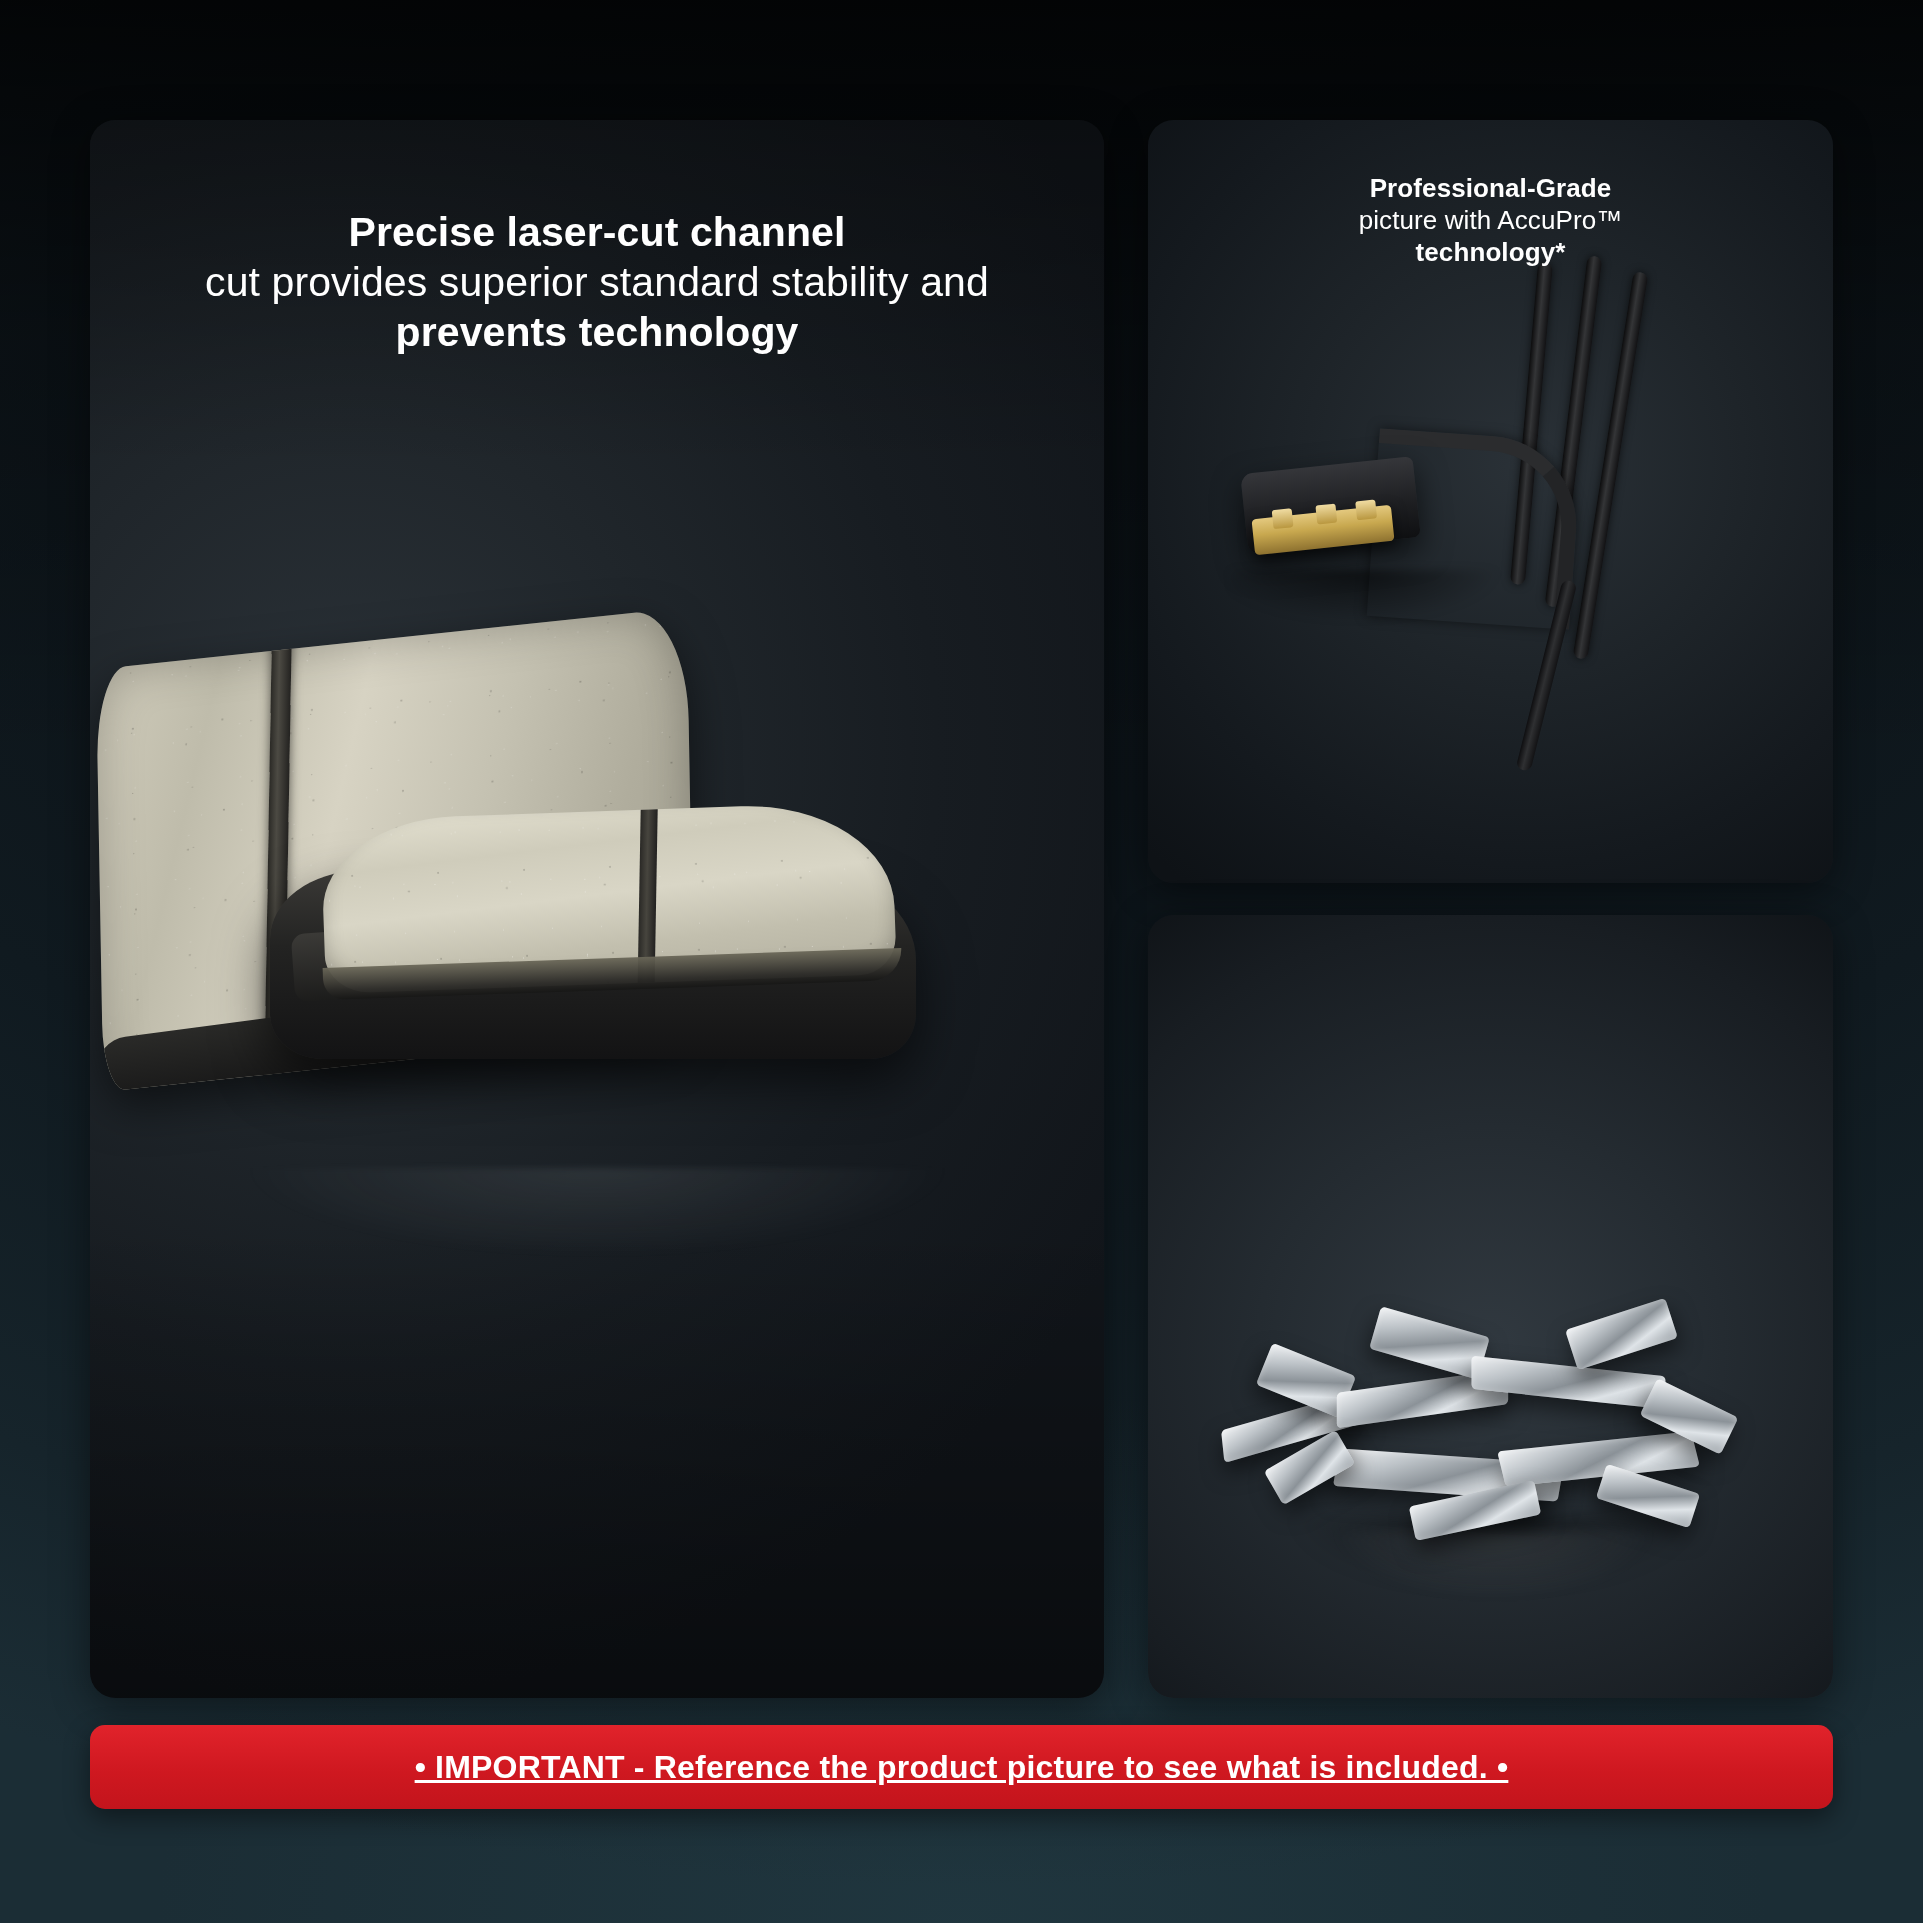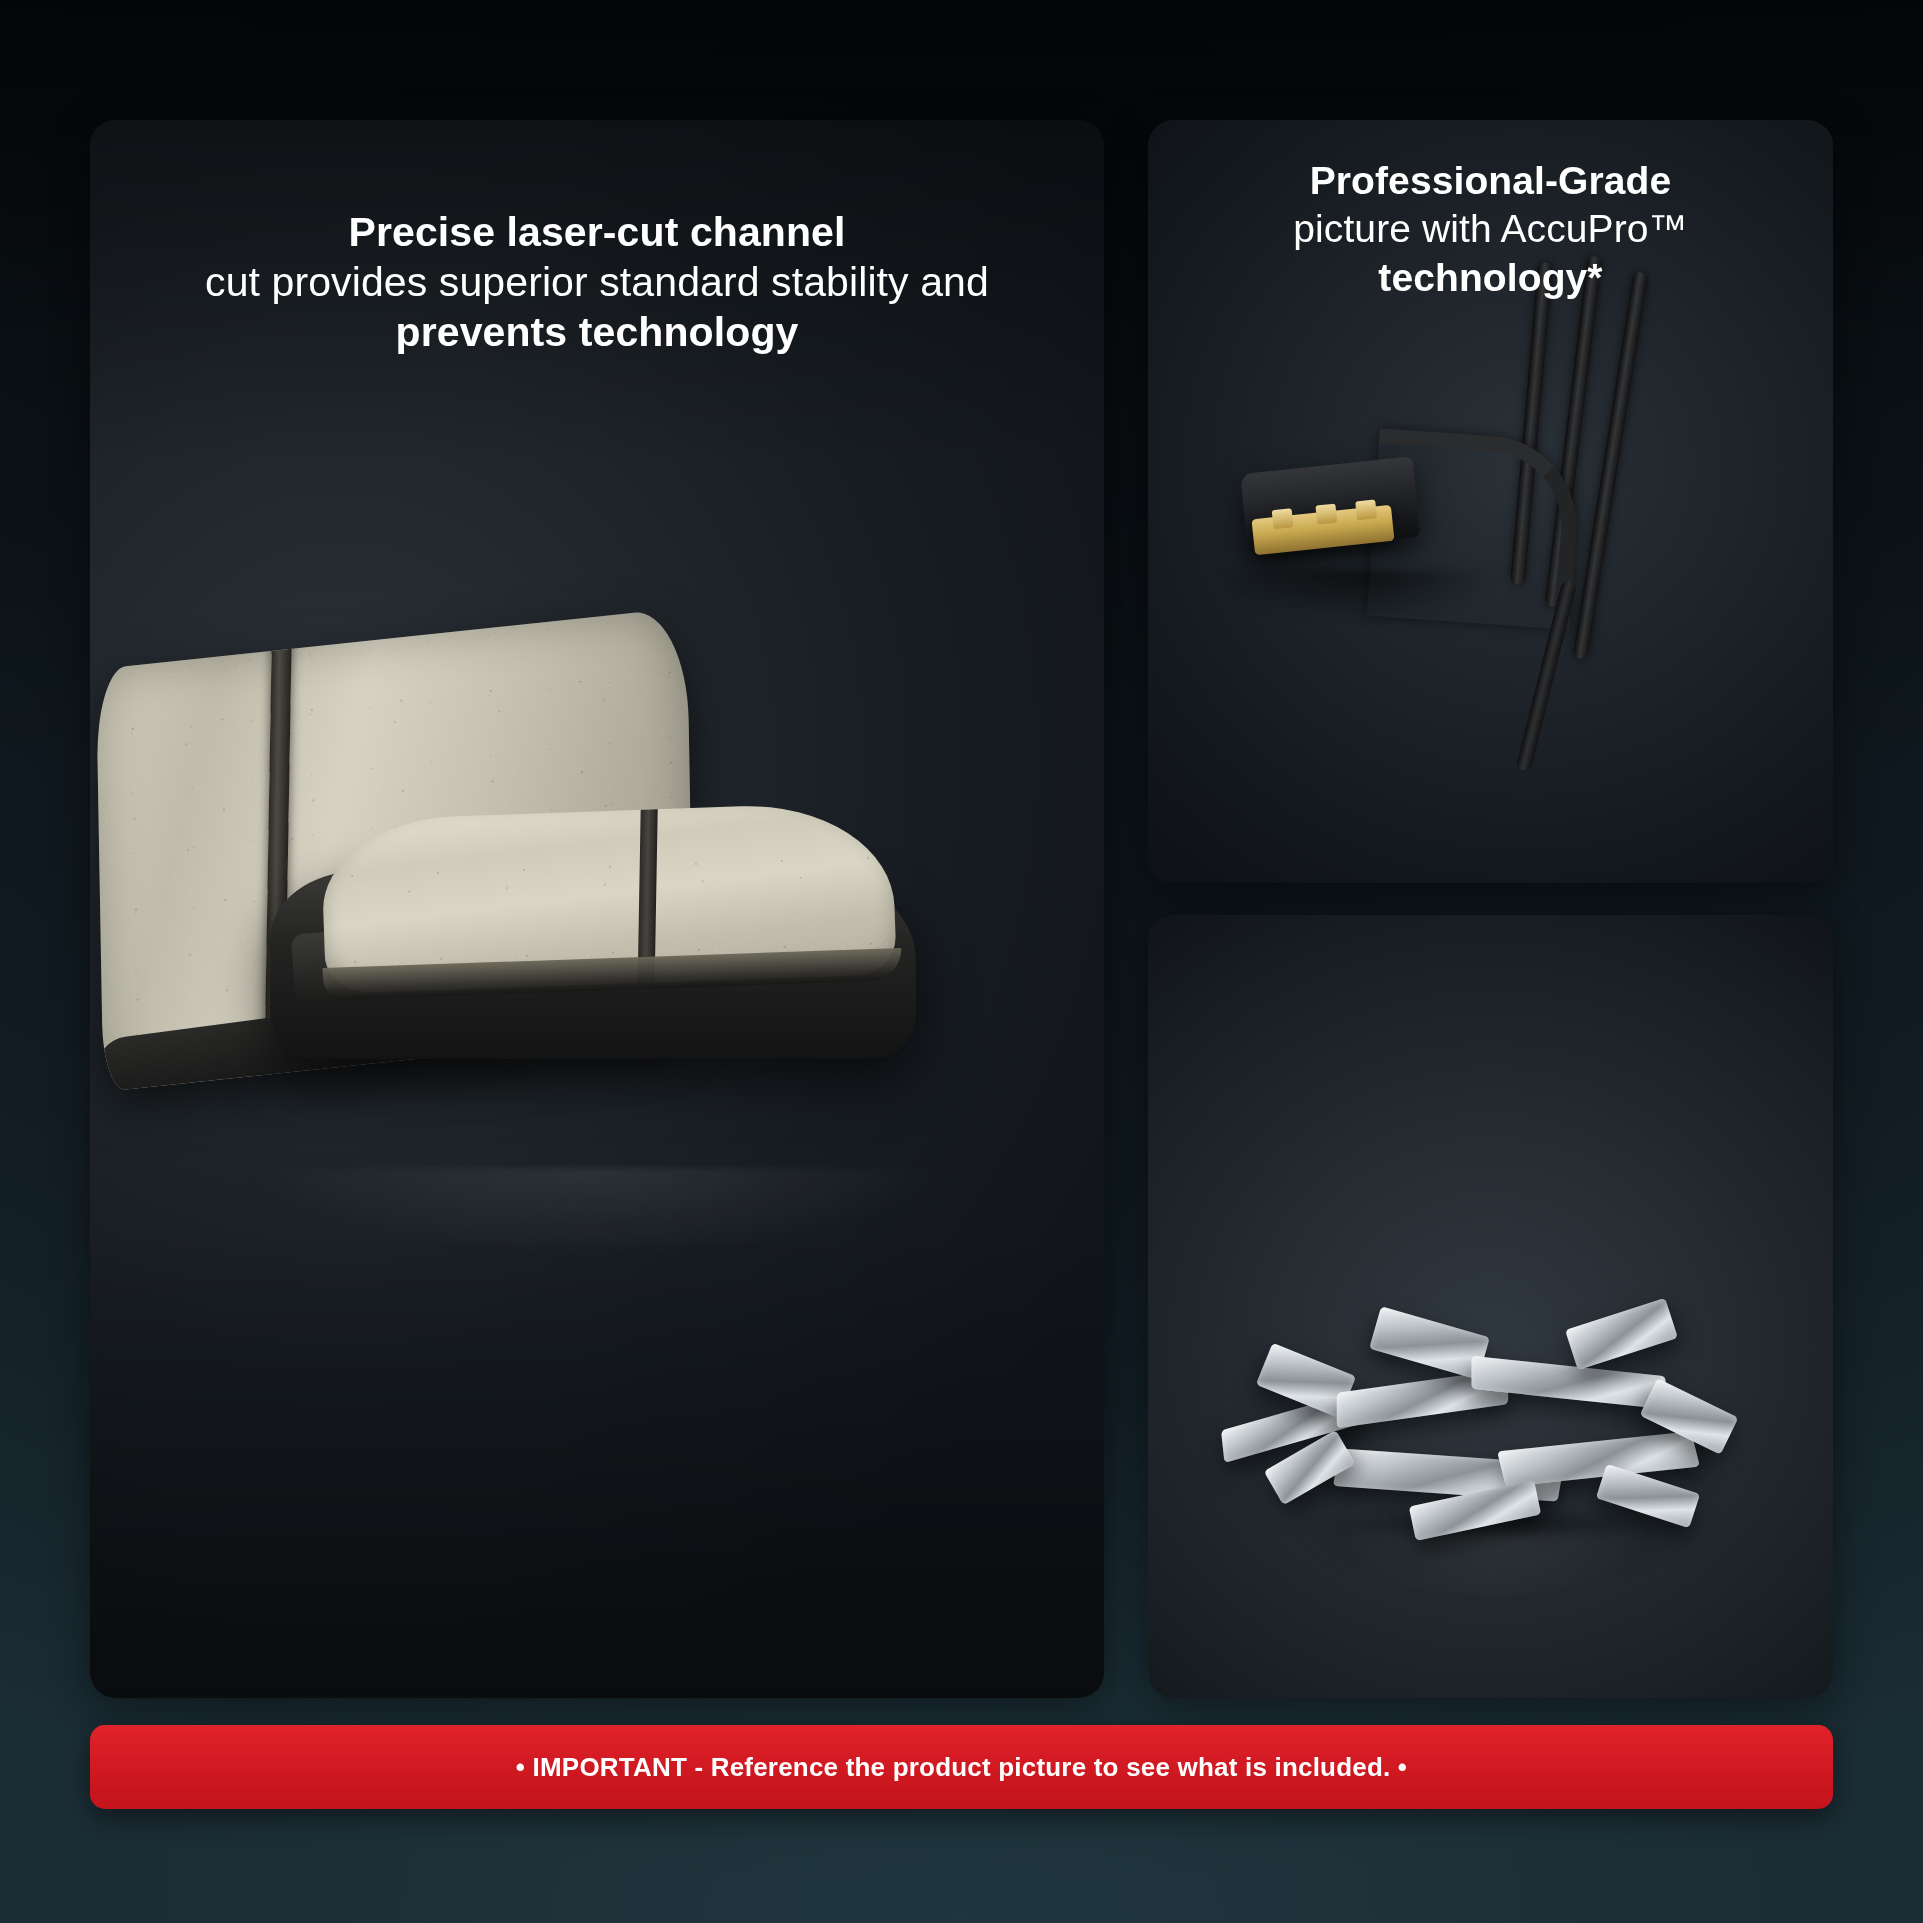--- a/index.html
+++ b/index.html
@@ -120,22 +120,22 @@
     z-index: 4;
     color: #c9cdd1;
     text-align: center;
     font-size: 28px;
     line-height: 1.42;
     padding: 0 113px;
     box-sizing: border-box;
   }
 
   .t-card-top {
-    padding: 37px 68px 0 68px;
-    font-size: 39px;
+    padding: 52px 68px 0 68px;
+    font-size: 26px;
     line-height: 1.24;
     font-weight: 400;
   }
   .t-card-top .b { font-weight: 700; }
   .t-card-top-hw { padding-top: 75px; }
 
   
   .pads {
     position: absolute;
     left: 0;
@@ -414,24 +414,25 @@
     height: 84px;
     border-radius: 15px;
     background: linear-gradient(180deg, #e1232b 0%, #cf1820 55%, #c3141c 100%);
     display: flex;
     align-items: center;
     justify-content: center;
     box-shadow: 0 9px 25.6px rgba(0,0,0,.45);
   }
   .banner-text {
     color: #ffffff;
-    font-size: 26px;
+    font-size: 32px;
     font-weight: 700;
     letter-spacing: 0.2px;
     white-space: nowrap;
+    text-decoration: underline;
   }
 </style>
 </head>
 <body>
 
 <div id="page">
 
   <div class="grid">
 
     <div class="col-left">

